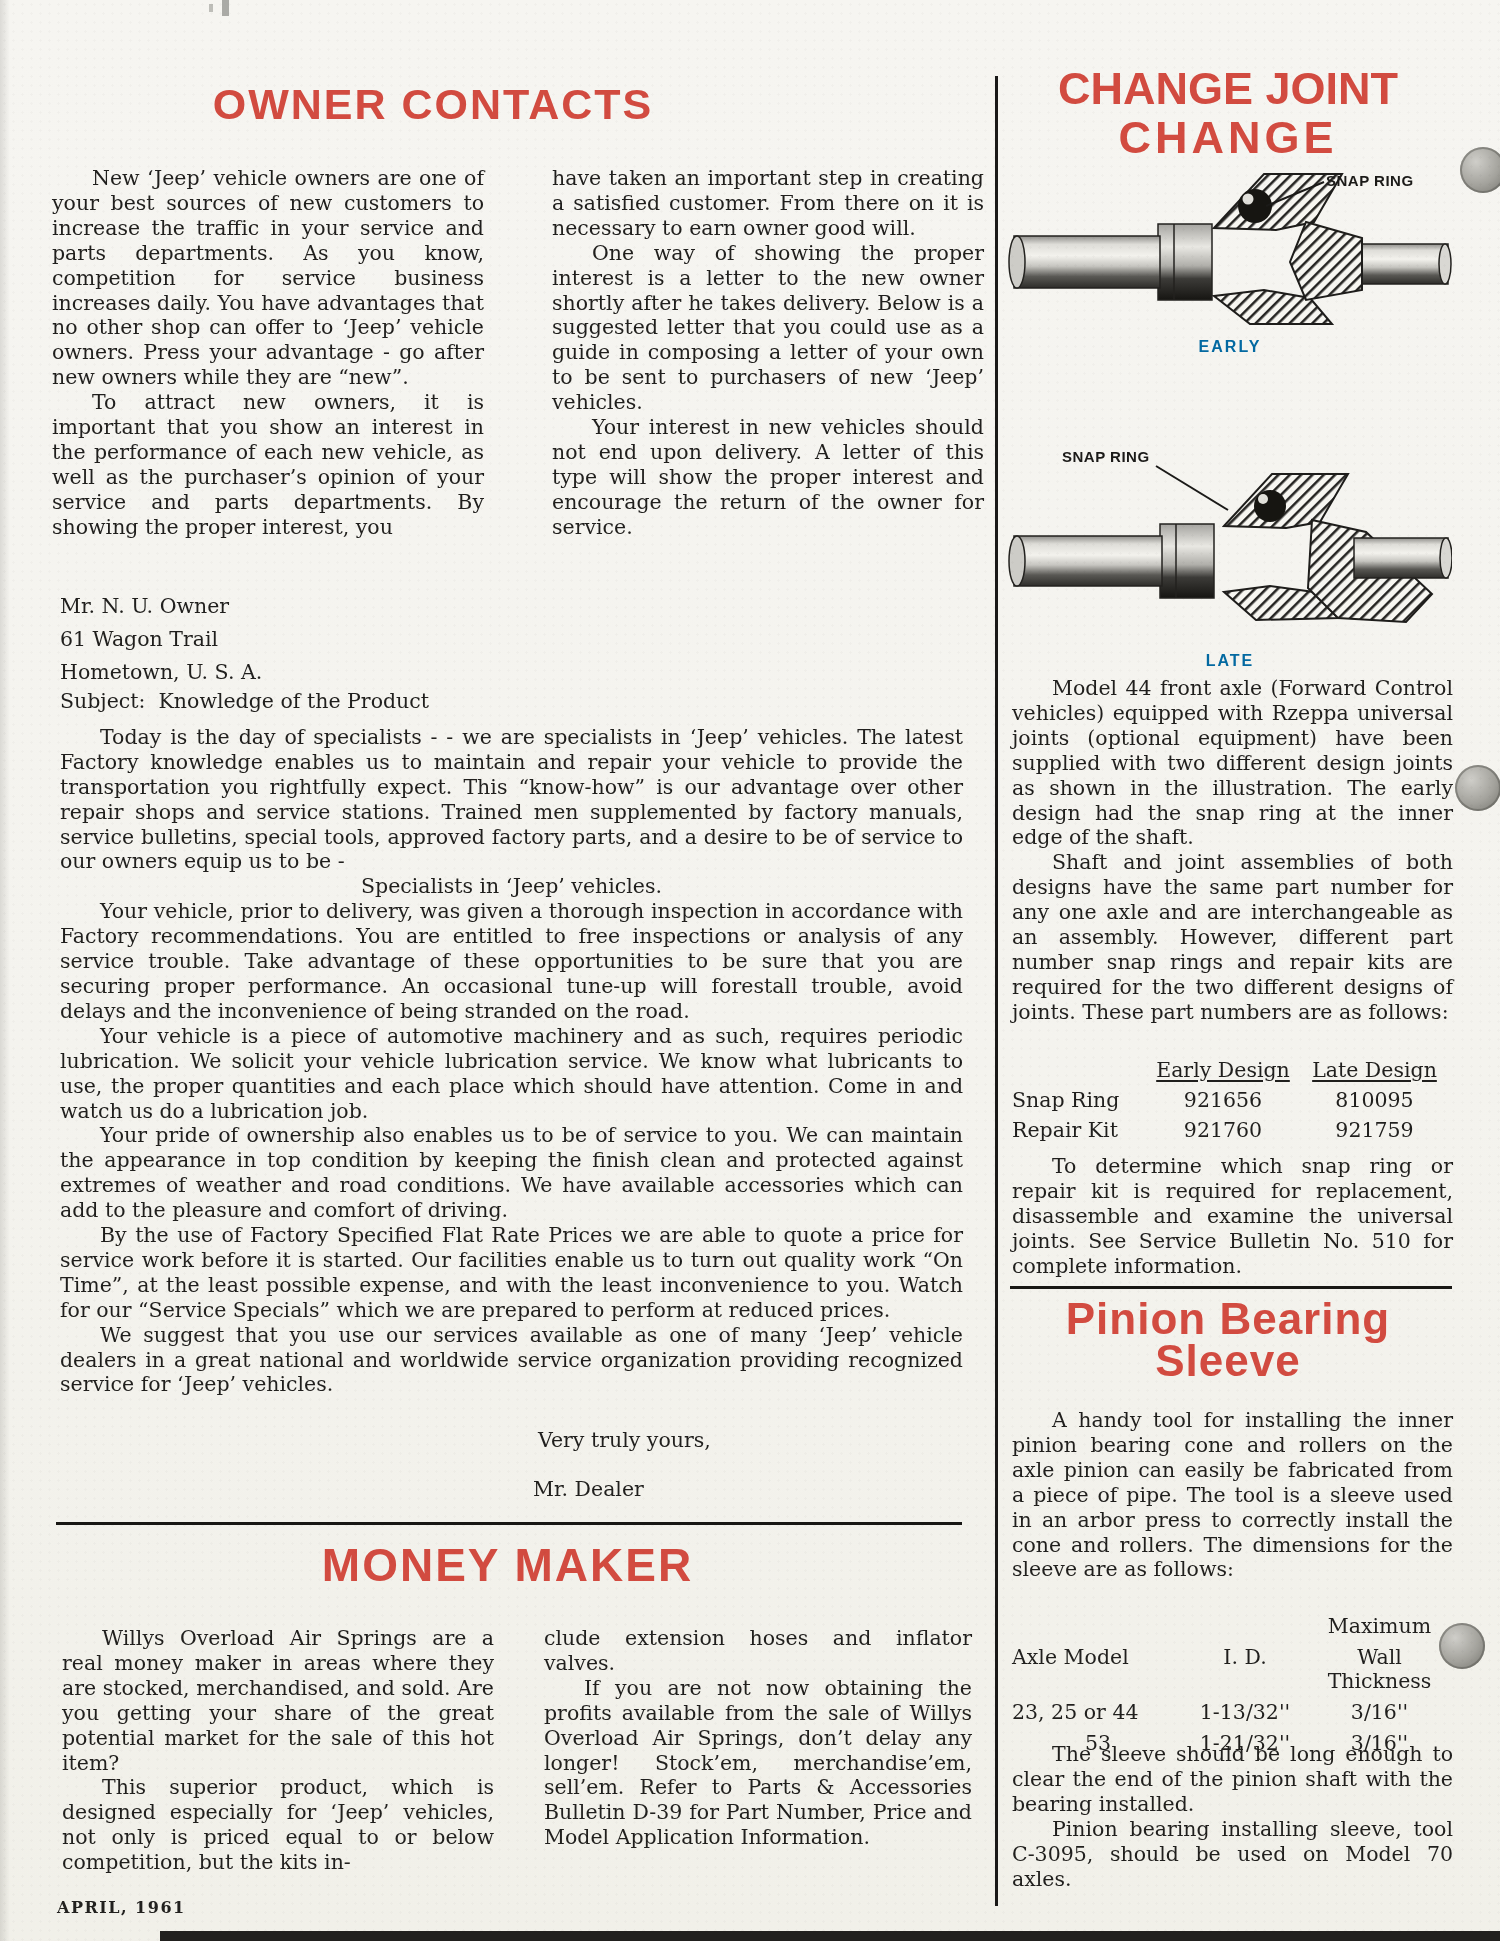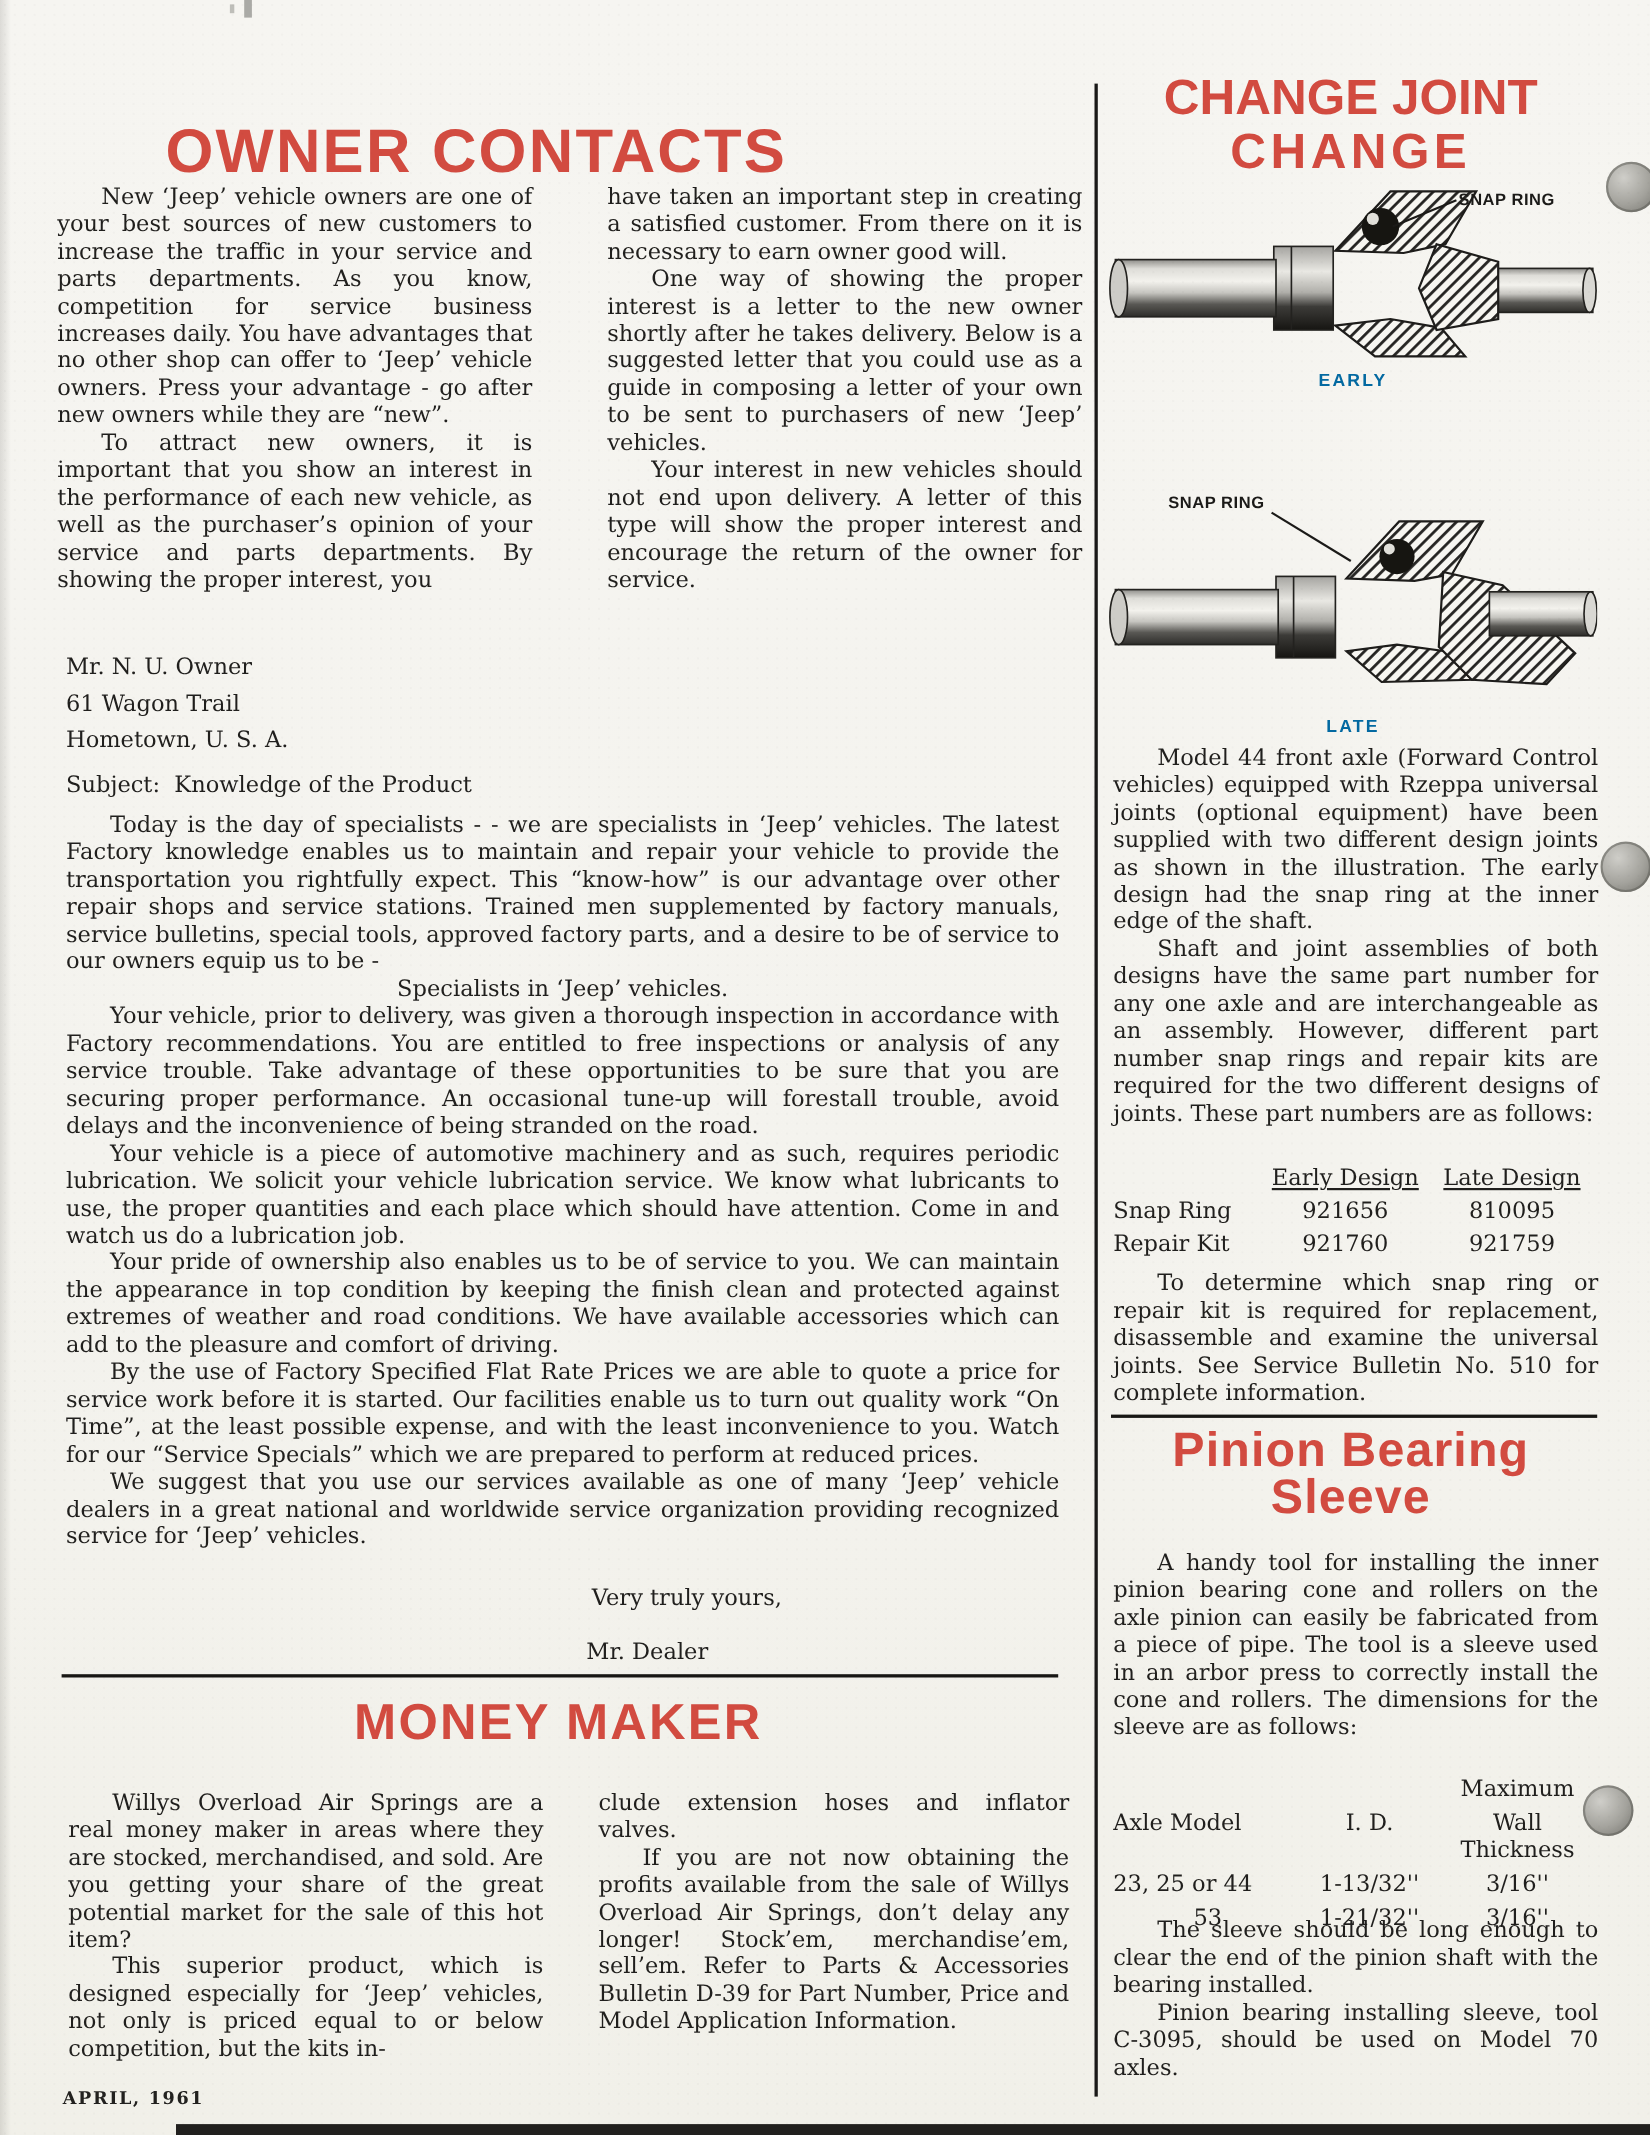--- a/index.html
+++ b/index.html
@@ -14,21 +14,21 @@
     background-size: 9px 9px; opacity:.5; }
   .headline { font-family:"Liberation Sans", sans-serif; font-weight:700; color:var(--accent,#d24b40); text-align:center; }
   .body-text { font-size:20.5px; line-height:24.9px; text-align:justify; }
   .body-text p { margin:0; }
   p.ind { text-indent:40px; }
   .sans-label { font-family:"Liberation Sans", sans-serif; font-weight:700; font-size:16px; letter-spacing:2px; color:#0369a1; text-align:center; }
   .svg-label { font-family:"Liberation Sans", sans-serif; font-weight:bold; font-size:15px; letter-spacing:.5px; fill:#1b1a18; }
   .rule { background:#181714; }
   .vline { background:#1a1918; }
   .addr div { line-height:33px; }
-  .subject { margin-top:12px; white-space:pre-wrap; }
+  .subject { white-space:pre-wrap; }
   .spec-line { text-align:center; text-indent:0; }
   .closing { margin-top:31px; padding-left:478px; text-align:left; }
   .signature { margin-top:24px; padding-left:473px; text-align:left; }
   .rz-table { font-size:20.5px; display:grid; grid-template-columns:138px 146px 157px; row-gap:6px; }
   .rz-table .hd { text-align:center; text-decoration:underline; text-underline-offset:3px; }
   .rz-table .lbl { text-align:left; }
   .rz-table .val { text-align:center; }
   .pin-table { font-size:20.5px; display:grid; grid-template-columns:172px 122px 147px; row-gap:7px; }
   .pin-table .c { text-align:center; }
   .pin-table .l { text-align:left; }
@@ -38,21 +38,21 @@
   .footer { font-family:"DejaVu Serif", serif; font-weight:700; font-size:16px; letter-spacing:1.5px; color:#22211f; }
   .artifact { position:absolute; z-index:35; }
 </style>
 </head>
 <body>
 
 <div>
 
   <div class="abs vline" style="left:995px;top:76px;width:3px;height:1830px;"></div>
 
-  <div class="abs headline" style="left:55px;top:104px;width:756px;font-size:56px;letter-spacing:2px;">OWNER CONTACTS</div>
+  <div class="abs headline" style="left:55px;top:80px;width:756px;font-size:43px;letter-spacing:2px;">OWNER CONTACTS</div>
 
   <div class="abs body-text" style="left:52px;top:166px;width:432px;">
     <p class="ind">New ‘Jeep’ vehicle owners are one of your best sources of new customers to increase the traffic in your service and parts departments. As you know, competition for service business increases daily. You have advantages that no other shop can offer to ‘Jeep’ vehicle owners. Press your advantage - go after new owners while they are “new”.</p>
     <p class="ind">To attract new owners, it is important that you show an interest in the performance of each new vehicle, as well as the purchaser’s opinion of your service and parts departments. By showing the proper interest, you</p>
   </div>
 
   <div class="abs body-text" style="left:552px;top:166px;width:432px;">
     <p>have taken an important step in creating a satisfied customer. From there on it is necessary to earn owner good will.</p>
     <p class="ind">One way of showing the proper interest is a letter to the new owner shortly after he takes delivery. Below is a suggested letter that you could use as a guide in composing a letter of your own to be sent to purchasers of new ‘Jeep’ vehicles.</p>
     <p class="ind">Your interest in new vehicles should not end upon delivery. A letter of this type will show the proper interest and encourage the return of the owner for service.</p>

